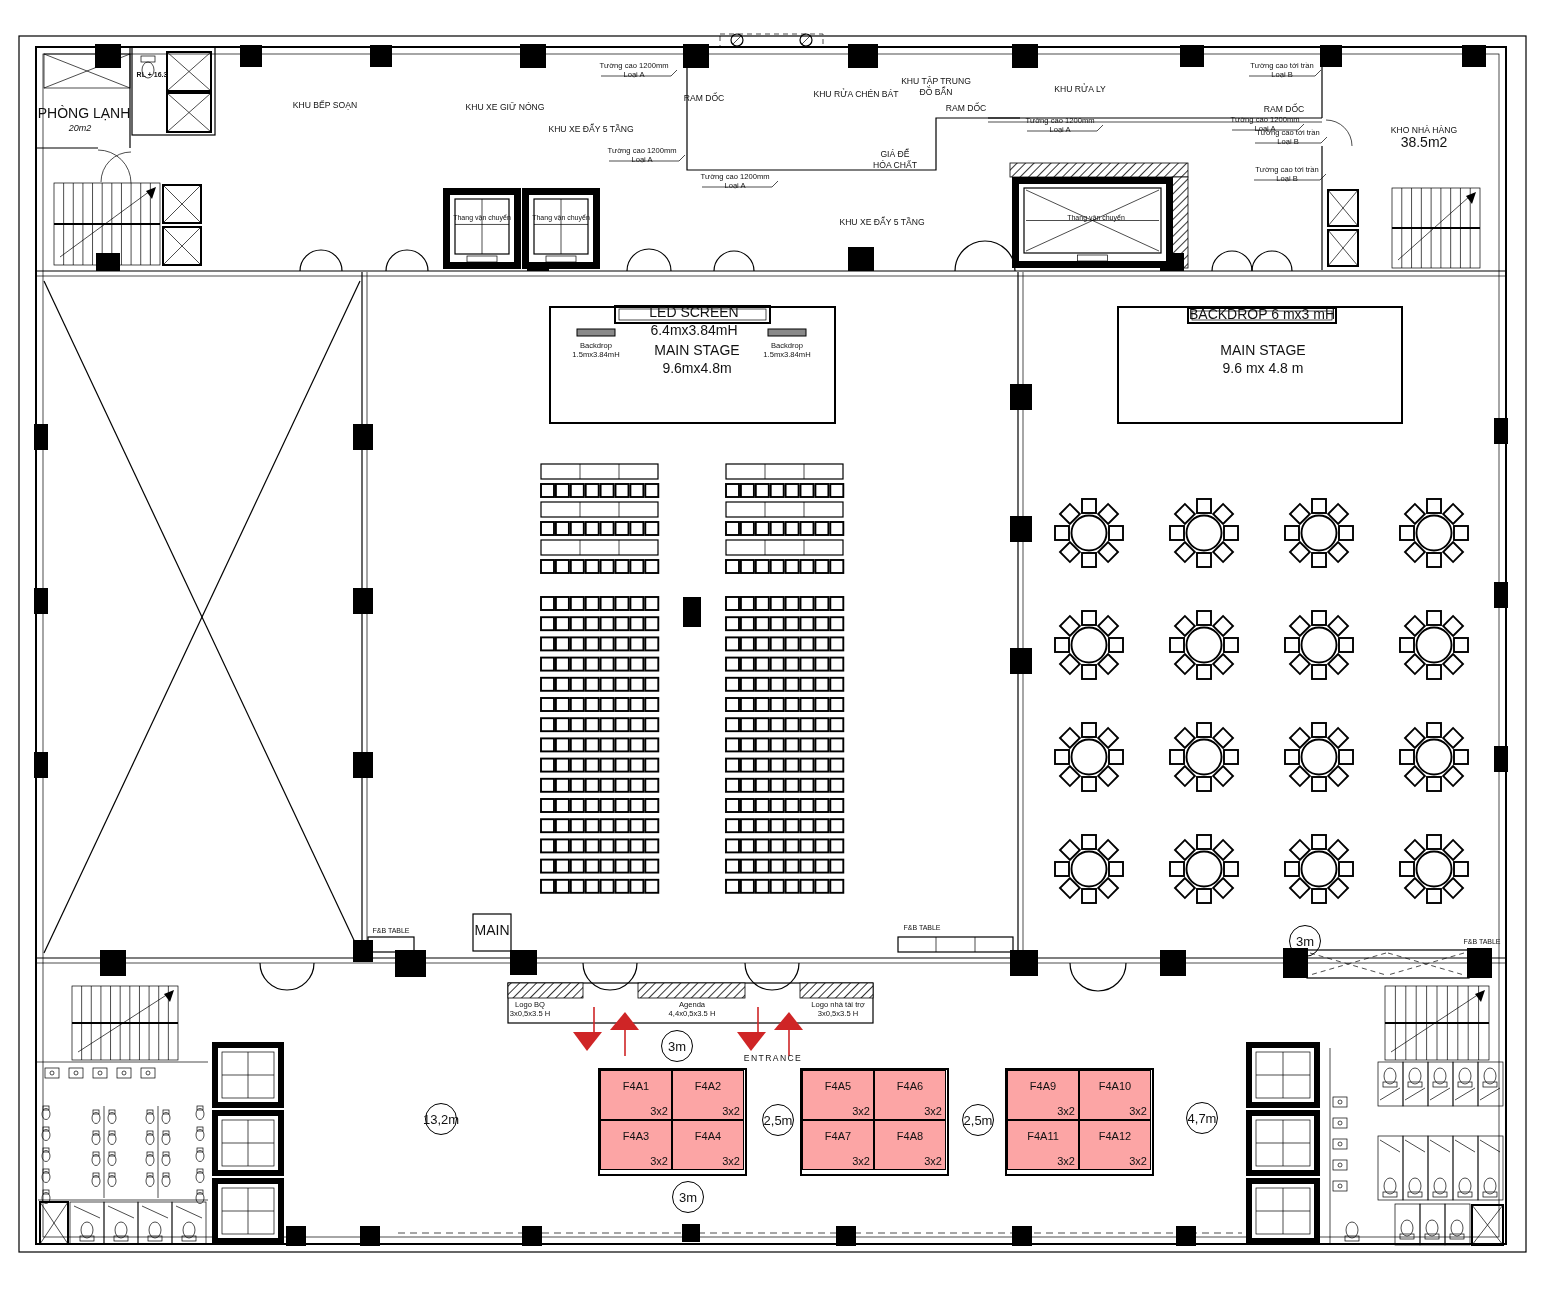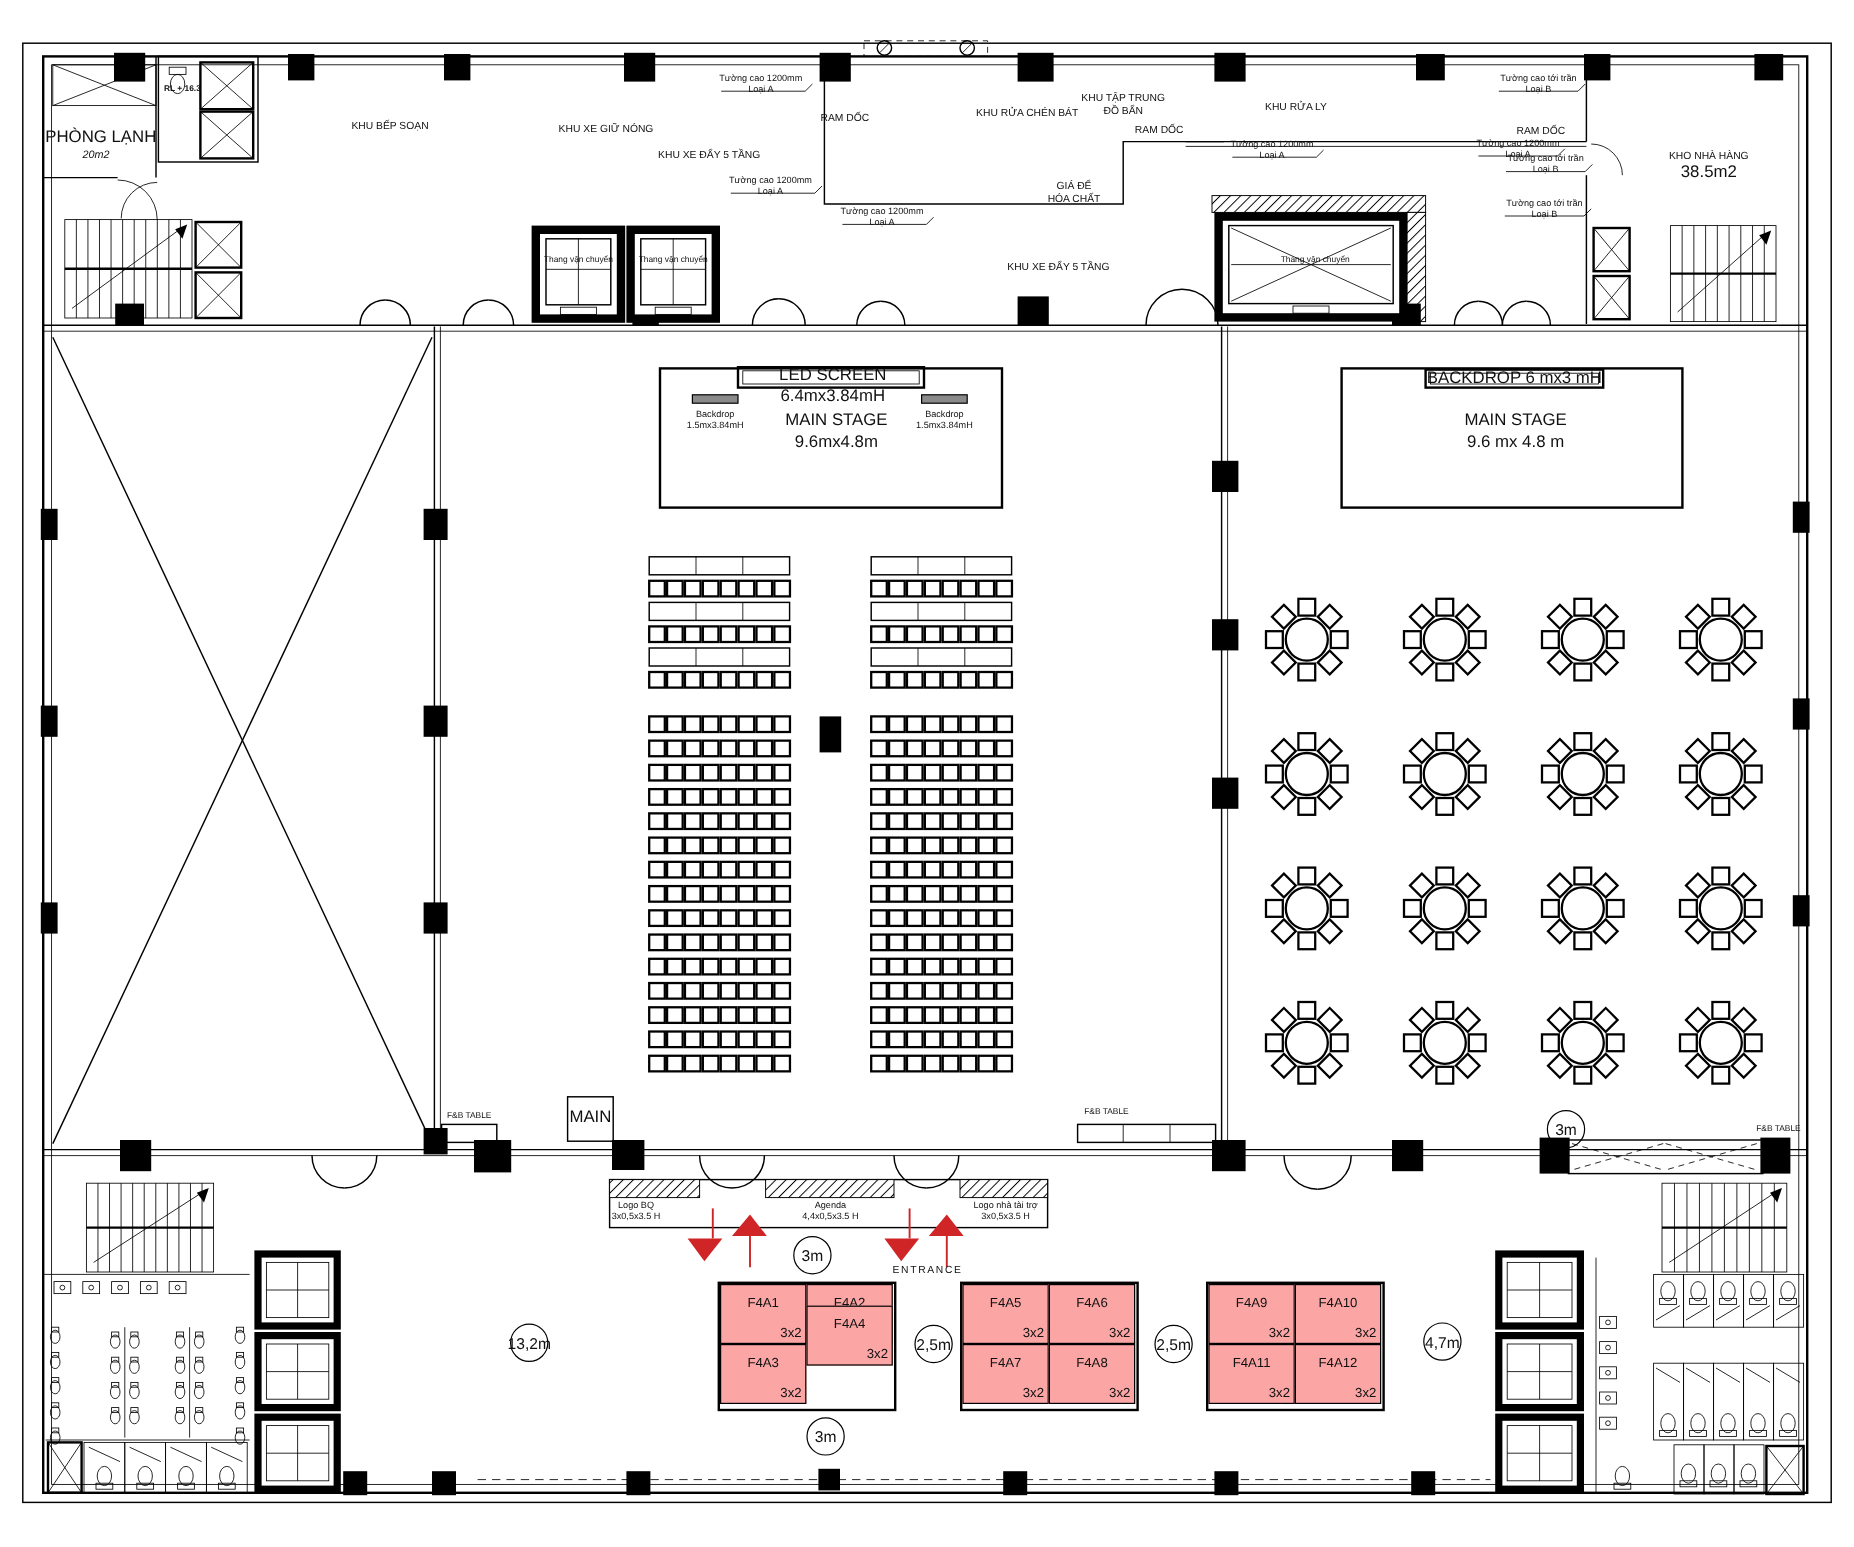--- a/index.html
+++ b/index.html
@@ -1307,21 +1307,21 @@
       <span class="bsz">3x2</span>
     </div>
 <div class="booth" style="left:672px;top:1070px;width:70px;height:48px">
       <span class="bid">F4A2</span>
       <span class="bsz">3x2</span>
     </div>
 <div class="booth" style="left:600px;top:1120px;width:70px;height:48px">
       <span class="bid">F4A3</span>
       <span class="bsz">3x2</span>
     </div>
-<div class="booth" style="left:672px;top:1088px;width:70px;height:48px">
+<div class="booth" style="left:672px;top:1120px;width:70px;height:48px">
       <span class="bid">F4A4</span>
       <span class="bsz">3x2</span>
     </div>
 <div class="booth" style="left:802px;top:1070px;width:70px;height:48px">
       <span class="bid">F4A5</span>
       <span class="bsz">3x2</span>
     </div>
 <div class="booth" style="left:874px;top:1070px;width:70px;height:48px">
       <span class="bid">F4A6</span>
       <span class="bsz">3x2</span>

